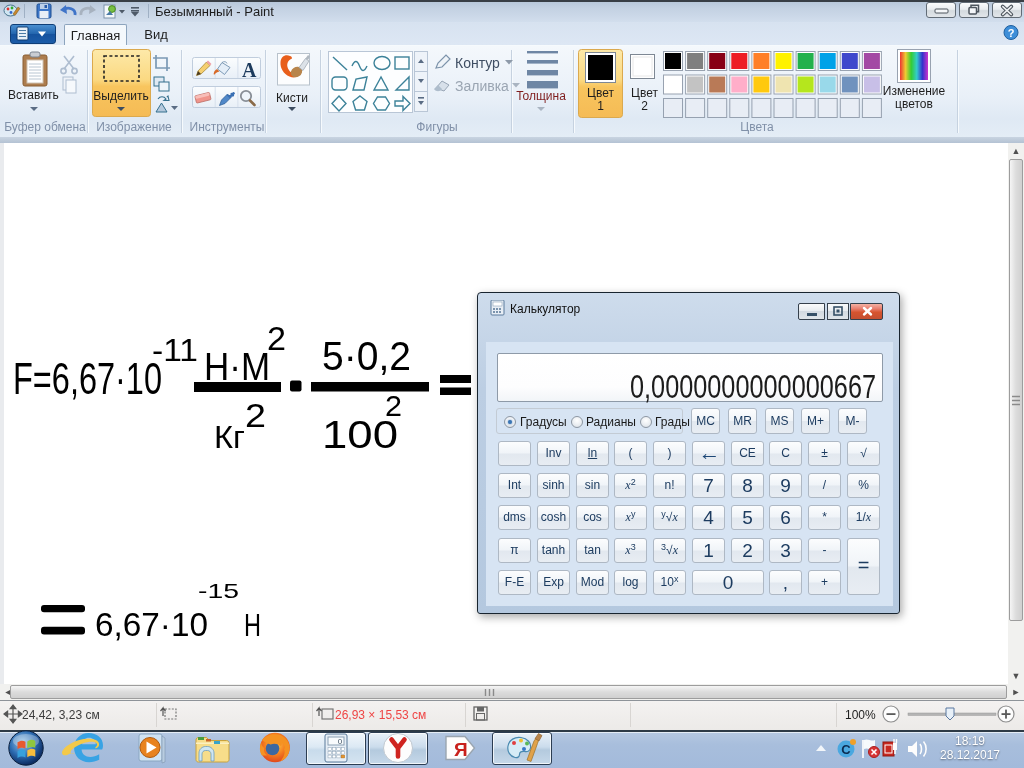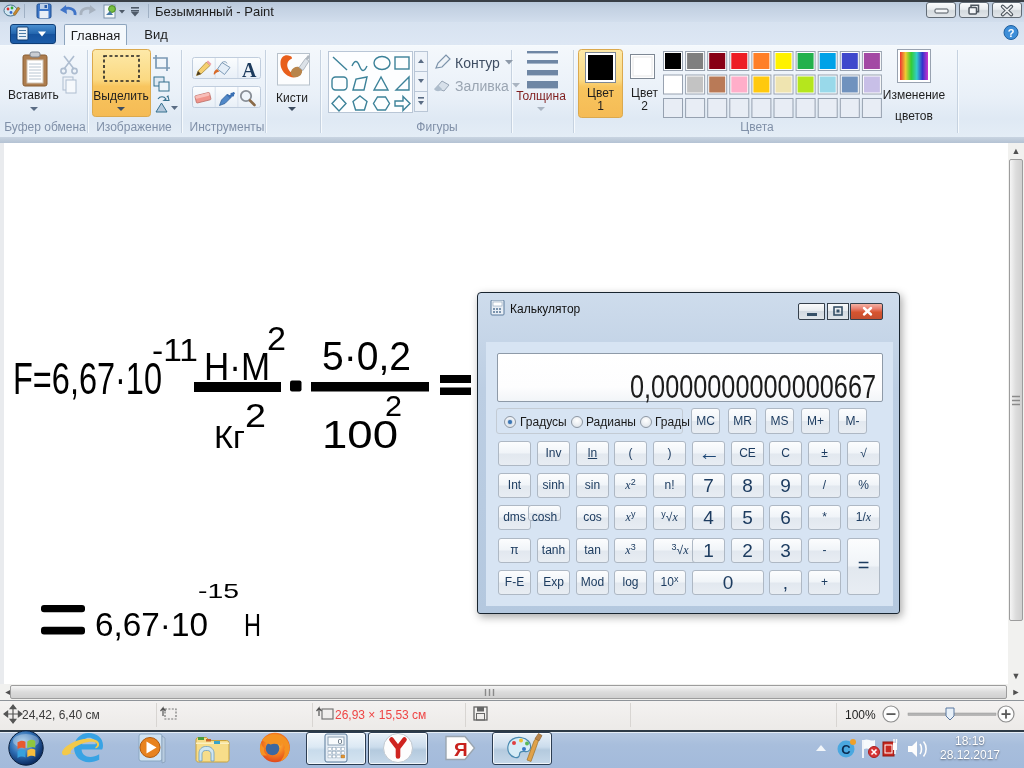--- a/index.html
+++ b/index.html
@@ -322,21 +322,21 @@
   <rect x="900" y="7" width="28" height="28" fill="url(#rainbow)"></rect>
 </svg>
 <div class="abs rtext" style="left:8px;top:88px;width:50px;">Вставить</div>
 <div class="abs rtext" style="left:92px;top:89px;width:58px;">Выделить</div>
 <div class="abs rtext" style="left:267px;top:91px;width:50px;">Кисти</div>
 <div class="abs rtext2" style="left:455px;top:55px;">Контур</div>
 <div class="abs rtext2" style="left:455px;top:78px;color:#9aa5b2;">Заливка</div>
 <div class="abs rtext" style="left:511px;top:89px;width:60px;color:#7f1d1d;">Толщина</div>
 <div class="abs rtext" style="left:578px;top:87px;width:45px;line-height:13px;">Цвет<br>1</div>
 <div class="abs rtext" style="left:622px;top:87px;width:45px;line-height:13px;">Цвет<br>2</div>
-<div class="abs rtext" style="left:874px;top:85px;width:80px;line-height:21px;">Изменение<br>цветов</div>
+<div class="abs rtext" style="left:874px;top:85px;width:80px;line-height:13px;">Изменение<br>цветов</div>
 <div class="abs glabel" style="left:0px;width:90px;">Буфер обмена</div>
 <div class="abs glabel" style="left:89px;width:90px;">Изображение</div>
 <div class="abs glabel" style="left:182px;width:90px;">Инструменты</div>
 <div class="abs glabel" style="left:392px;width:90px;">Фигуры</div>
 <div class="abs glabel" style="left:712px;width:90px;">Цвета</div>
 
 <div class="abs" id="canvasarea">
     <div id="paintcanvas"></div>
   </div>
 <svg class="abs" id="formula" style="left:0;top:143px;" width="1008" height="541" font-family="Liberation Sans" fill="#000">
@@ -380,21 +380,21 @@
     </svg>
     <div class="abs sarrow" style="left:1008px">►</div>
   </div>
 
 <div class="abs" id="statusbar"></div>
 <div class="abs ssep" style="left:156px;top:703px;"></div>
 <div class="abs ssep" style="left:312px;top:703px;"></div>
 <div class="abs ssep" style="left:465px;top:703px;"></div>
 <div class="abs ssep" style="left:630px;top:703px;"></div>
 <div class="abs ssep" style="left:836px;top:703px;"></div>
-<div class="abs" style="left:22px;top:708px;font-size:12px;color:#3c3c3c;">24,42, 6,40 см</div>
+<div class="abs" style="left:22px;top:708px;font-size:12px;color:#3c3c3c;">24,42, 3,23 см</div>
 <div class="abs" style="left:335px;top:708px;font-size:12px;color:#ef4444;">26,93 × 15,53 см</div>
 <div class="abs" style="left:845px;top:708px;font-size:12px;color:#1e1e1e;">100%</div>
 <svg class="abs" style="left:0;top:700px;" width="1024" height="30">
 
   <g stroke="#555" stroke-width="1.2" fill="#555">
       <path d="M13 8v12M7 14h12"></path>
       <path d="M13 5l-2.8 3.6h5.6zM13 23l-2.8-3.6h5.6zM4 14l3.6-2.8v5.6zM22 14l-3.6-2.8v5.6z"></path>
     </g>
 
   <g fill="none" stroke="#777" stroke-width="1.2">
@@ -484,34 +484,34 @@
     <div class="cbtn" style="left:51px;top:131px;width:33px;height:25px;">sinh</div>
     <div class="cbtn" style="left:90px;top:131px;width:33px;height:25px;">sin</div>
     <div class="cbtn" style="left:128px;top:131px;width:33px;height:25px;"><i>x</i><sup>2</sup></div>
     <div class="cbtn" style="left:167px;top:131px;width:33px;height:25px;">n!</div>
     <div class="cbtn cnum" style="left:206px;top:131px;width:33px;height:25px;">7</div>
     <div class="cbtn cnum" style="left:245px;top:131px;width:33px;height:25px;">8</div>
     <div class="cbtn cnum" style="left:283px;top:131px;width:33px;height:25px;">9</div>
     <div class="cbtn" style="left:322px;top:131px;width:33px;height:25px;">/</div>
     <div class="cbtn" style="left:361px;top:131px;width:33px;height:25px;">%</div>
     <div class="cbtn" style="left:12px;top:163px;width:33px;height:25px;">dms</div>
-    <div class="cbtn" style="left:42px;top:163px;width:33px;height:16px;">cosh</div>
+    <div class="cbtn" style="left:51px;top:163px;width:33px;height:25px;">cosh</div>
     <div class="cbtn" style="left:90px;top:163px;width:33px;height:25px;">cos</div>
     <div class="cbtn" style="left:128px;top:163px;width:33px;height:25px;"><i>x</i><sup>y</sup></div>
     <div class="cbtn" style="left:167px;top:163px;width:33px;height:25px;"><sup>y</sup>√<i>x</i></div>
     <div class="cbtn cnum" style="left:206px;top:163px;width:33px;height:25px;">4</div>
     <div class="cbtn cnum" style="left:245px;top:163px;width:33px;height:25px;">5</div>
     <div class="cbtn cnum" style="left:283px;top:163px;width:33px;height:25px;">6</div>
     <div class="cbtn" style="left:322px;top:163px;width:33px;height:25px;">*</div>
     <div class="cbtn" style="left:361px;top:163px;width:33px;height:25px;">1/<i>x</i></div>
     <div class="cbtn" style="left:12px;top:196px;width:33px;height:25px;">π</div>
     <div class="cbtn" style="left:51px;top:196px;width:33px;height:25px;">tanh</div>
     <div class="cbtn" style="left:90px;top:196px;width:33px;height:25px;">tan</div>
     <div class="cbtn" style="left:128px;top:196px;width:33px;height:25px;"><i>x</i><sup>3</sup></div>
-    <div class="cbtn" style="left:167px;top:196px;width:54px;height:25px;"><sup>3</sup>√<i>x</i></div>
+    <div class="cbtn" style="left:167px;top:196px;width:33px;height:25px;"><sup>3</sup>√<i>x</i></div>
     <div class="cbtn cnum" style="left:206px;top:196px;width:33px;height:25px;">1</div>
     <div class="cbtn cnum" style="left:245px;top:196px;width:33px;height:25px;">2</div>
     <div class="cbtn cnum" style="left:283px;top:196px;width:33px;height:25px;">3</div>
     <div class="cbtn" style="left:322px;top:196px;width:33px;height:25px;">-</div>
     <div class="cbtn ceq" style="left:361px;top:196px;width:33px;height:57px;">=</div>
     <div class="cbtn" style="left:12px;top:228px;width:33px;height:25px;">F-E</div>
     <div class="cbtn" style="left:51px;top:228px;width:33px;height:25px;">Exp</div>
     <div class="cbtn" style="left:90px;top:228px;width:33px;height:25px;">Mod</div>
     <div class="cbtn" style="left:128px;top:228px;width:33px;height:25px;text-align:center;">log</div>
     <div class="cbtn" style="left:167px;top:228px;width:33px;height:25px;">10<sup>x</sup></div>

